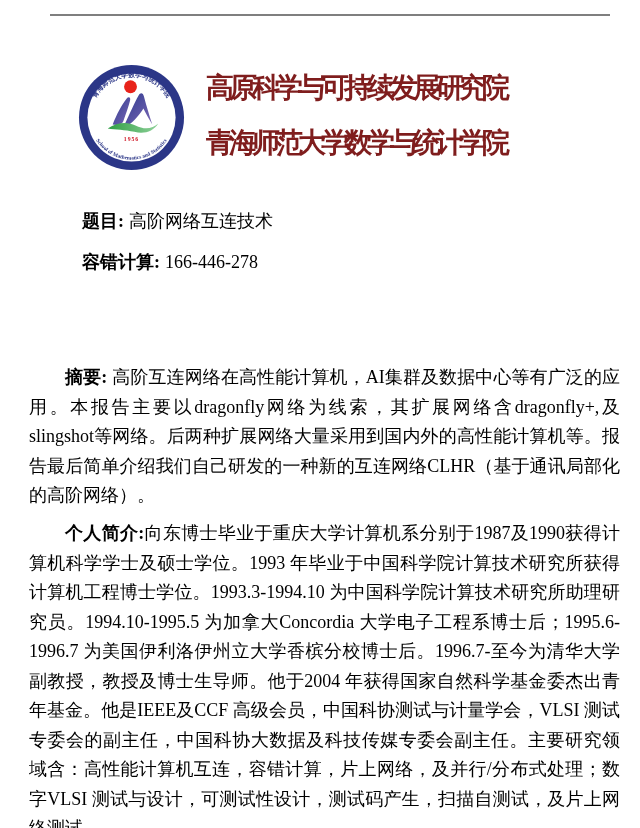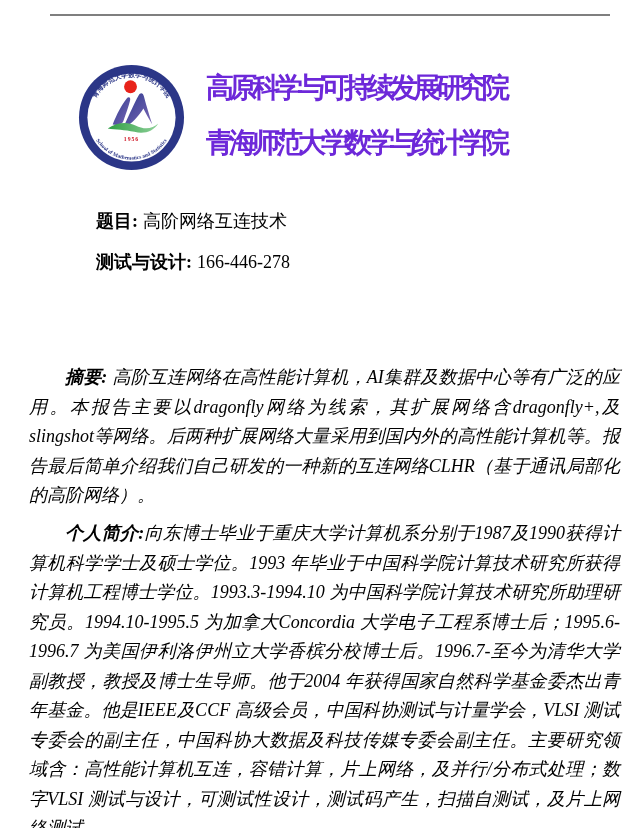--- a/index.html
+++ b/index.html
@@ -20,39 +20,38 @@
     width:109px; height:109px;
   }
   .org-titles {
     position:absolute; left:206px; top:60px;
   }
   .org-line {
     font-size:28px; font-weight:bold;
     letter-spacing:-5px;
     line-height:55px; height:55px;
     white-space:nowrap;
-    color:#6d28d9;
+    color:#7f1d1d;
   }
   .info {
-    position:absolute; left:96px; top:201px; right:30px;
+    position:absolute; left:82px; top:201px; right:30px;
   }
   .info-line {
     height:40.5px; line-height:40.5px;
     font-size:18px; white-space:nowrap;
   }
   .lbl { font-weight:bold; }
   .info .lbl, .abstract .lbl { margin-right:5px; }
   .para {
     position:absolute; left:29px; width:591px;
     margin:0;
     font-size:18px; line-height:29.5px;
     text-align:justify; text-justify:inter-ideograph;
     text-indent:36px;
     word-break:break-word;
-    font-style:italic;
   }
   .abstract { top:363px; }
   .bio { top:519px; }
 </style>
 </head>
 <body>
 
 <div class="page">
 
   <div class="top-rule"></div>
@@ -90,21 +89,21 @@
   <div class="org-titles">
     <div class="org-line">高原科学与可持续发展研究院</div>
     <div class="org-line">青海师范大学数学与统计学院</div>
   </div>
 
   <div class="info">
     <div class="info-line">
       <span class="lbl">题目:</span><span>高阶网络互连技术</span>
     </div>
     <div class="info-line">
-      <span class="lbl">测试与设计:</span><span>166-446-278</span>
+      <span class="lbl">容错计算:</span><span>166-446-278</span>
     </div>
   </div>
 
   <p class="para abstract">
     <span class="lbl">摘要:</span><span>高阶互连网络在高性能计算机，AI集群及数据中心等有广泛的应用。本报告主要以dragonfly网络为线索，其扩展网络含dragonfly+,及slingshot等网络。后两种扩展网络大量采用到国内外的高性能计算机等。报告最后简单介绍我们自己研发的一种新的互连网络CLHR（基于通讯局部化的高阶网络）。</span>
   </p>
 
   <p class="para bio">
     <span class="lbl">个人简介:</span><span>向东博士毕业于重庆大学计算机系分别于1987及1990获得计算机科学学士及硕士学位。1993 年毕业于中国科学院计算技术研究所获得计算机工程博士学位。1993.3-1994.10 为中国科学院计算技术研究所助理研究员。1994.10-1995.5 为加拿大Concordia 大学电子工程系博士后；1995.6-1996.7 为美国伊利洛伊州立大学香槟分校博士后。1996.7-至今为清华大学副教授，教授及博士生导师。他于2004 年获得国家自然科学基金委杰出青年基金。他是IEEE及CCF 高级会员，中国科协测试与计量学会，VLSI 测试专委会的副主任，中国科协大数据及科技传媒专委会副主任。主要研究领域含：高性能计算机互连，容错计算，片上网络，及并行/分布式处理；数字VLSI 测试与设计，可测试性设计，测试码产生，扫描自测试，及片上网络测试。</span>
   </p>

